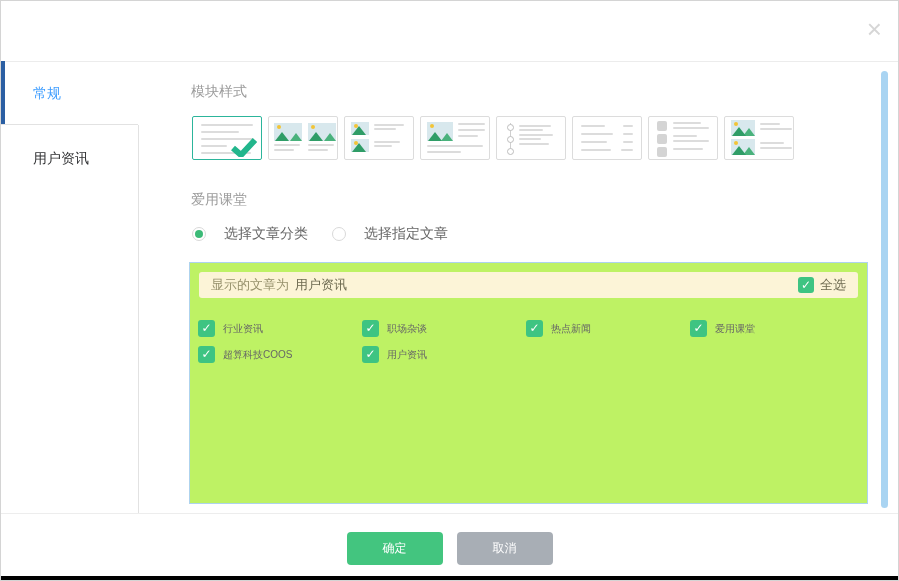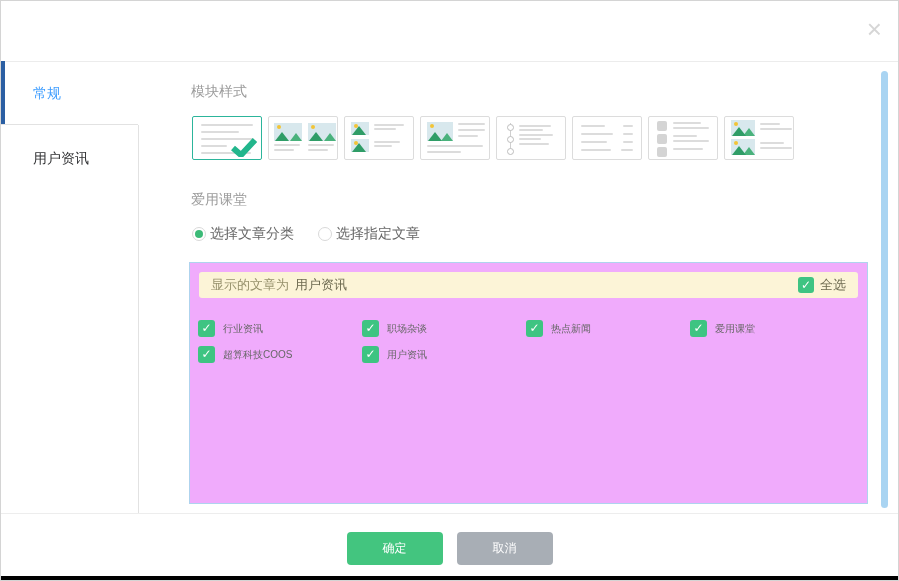--- a/index.html
+++ b/index.html
@@ -69,27 +69,27 @@
   .t7 .sq{width:10px;height:10px;background:#d4d4d4;border-radius:2px;flex:none;}
   .t7 .col .ln{margin-top:1px;}
   .t7 .col .ln + .ln{margin-top:3px;}
 
   .t8{padding:3px 6px;box-sizing:border-box;}
   .t8 .row{gap:5px;margin-bottom:3px;}
   .t8 .col .ln{margin-top:3px;}
 
   
   .radios{position:absolute;left:191px;top:224px;display:flex;gap:24px;align-items:center;}
-  .radio-item{display:flex;align-items:center;gap:4px;cursor:pointer;}
+  .radio-item{display:flex;align-items:center;gap:18px;cursor:pointer;}
   .radio{width:14px;height:14px;border:1px solid #d9d9d9;border-radius:50%;background:#fff;position:relative;flex:none;box-sizing:border-box;}
   .radio.on::after{content:"";position:absolute;left:2px;top:2px;width:8px;height:8px;border-radius:50%;background:#3cba77;}
   .radio-label{font-size:14px;color:#666;}
 
   
-  .panel{position:absolute;left:188px;top:261px;width:679px;height:242px;border:1px solid #aed3ee;box-sizing:border-box;background:#f0abfc;}
+  .panel{position:absolute;left:188px;top:261px;width:679px;height:242px;border:1px solid #aed3ee;box-sizing:border-box;background:#bef264;}
   .filter-bar{margin:9px;height:26px;background:#fcf4d7;border-radius:3px;display:flex;align-items:center;
               justify-content:space-between;padding:0 12px;font-size:13px;}
   .filter-left{color:#96916c;display:flex;gap:6px;align-items:center;}
   .filter-value{color:#6d6a50;}
   .select-all{display:flex;align-items:center;gap:6px;color:#6d6a50;cursor:pointer;}
 
   .cb{width:16px;height:16px;background:#3ec482;border-radius:3px;color:#fff;font-size:12px;font-weight:bold;
       line-height:16px;text-align:center;flex:none;cursor:pointer;}
 
   .cats{padding:13px 0 0 8px;display:flex;flex-wrap:wrap;width:670px;}

